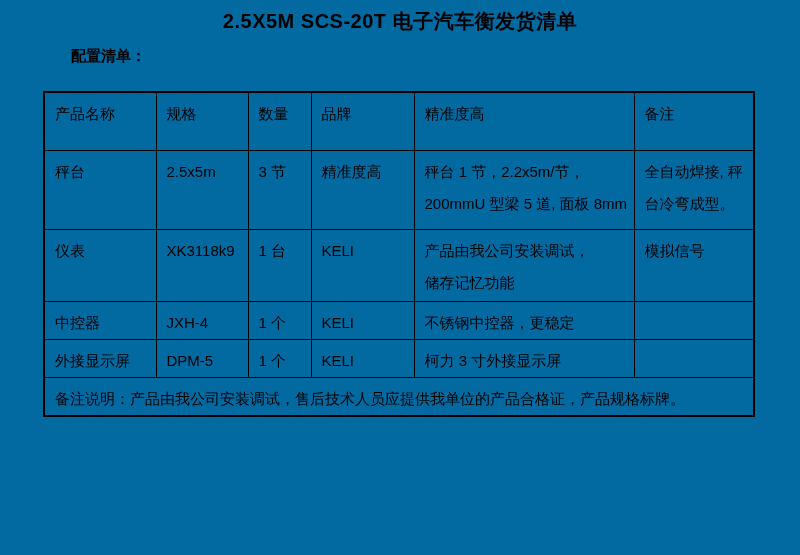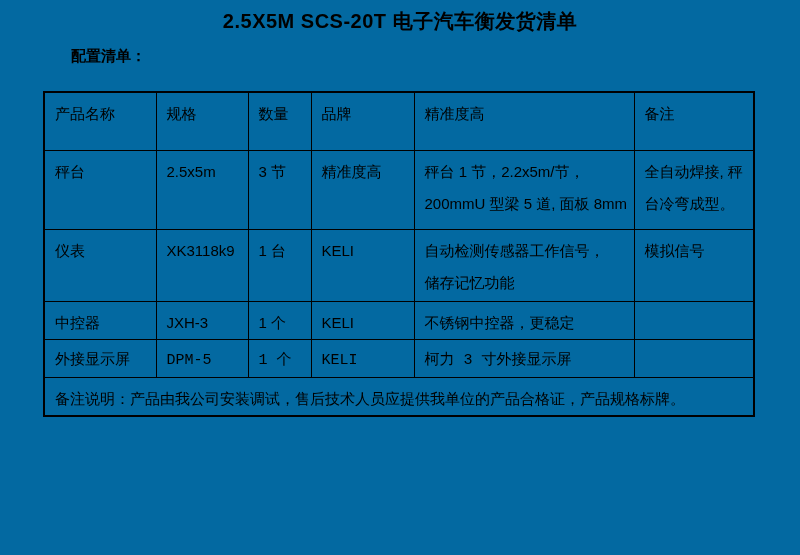--- a/index.html
+++ b/index.html
@@ -46,21 +46,21 @@
     font-weight: normal;
     line-height: 32px;
     overflow: hidden;
     word-break: break-all;
   }
   tr.header-row  { height: 58px; }
   tr.row-taitai  { height: 79px; }
   tr.row-sensor  { height: 72px; }
   tr.row-meter   { height: 72px; }
   tr.row-ctrl    { height: 37px; }
-  tr.row-display { height: 38px; font-family: Liberation Mono, monospace; }
+  tr.row-display { height: 38px; }
   tr.row-cable   { height: 35px; }
   tr.footer-row  { height: 36px; }
   .tech-line { white-space: nowrap; }
 </style>
 </head>
 <body>
 
 <div class="page">
 
   <h1 class="doc-title">2.5X5M SCS-20T 电子汽车衡发货清单</h1>
@@ -97,28 +97,28 @@
           <div class="tech-line">200mmU 型梁 5 道, 面板 8mm</div>
         </td>
         <td>全自动焊接, 秤台冷弯成型。</td>
       </tr>
       <tr class="row-meter">
         <td>仪表</td>
         <td>XK3118k9</td>
         <td>1 台</td>
         <td>KELI</td>
         <td>
-          <div class="tech-line">自动检测传感器工作信号，</div>
+          <div class="tech-line">产品由我公司安装调试，</div>
           <div class="tech-line">储存记忆功能</div>
         </td>
         <td>模拟信号</td>
       </tr>
       <tr class="row-ctrl">
         <td>中控器</td>
-        <td>JXH-3</td>
+        <td>JXH-4</td>
         <td>1 个</td>
         <td>KELI</td>
         <td>
           <div class="tech-line">不锈钢中控器，更稳定</div>
         </td>
         <td></td>
       </tr>
       <tr class="row-display">
         <td>外接显示屏</td>
         <td>DPM-5</td>

